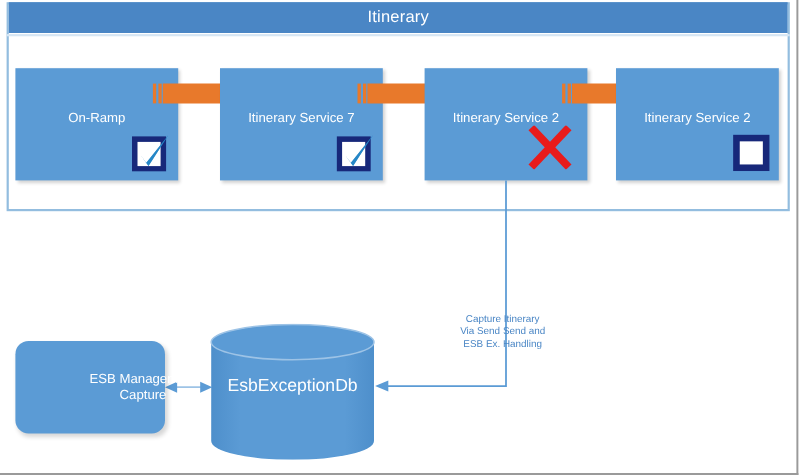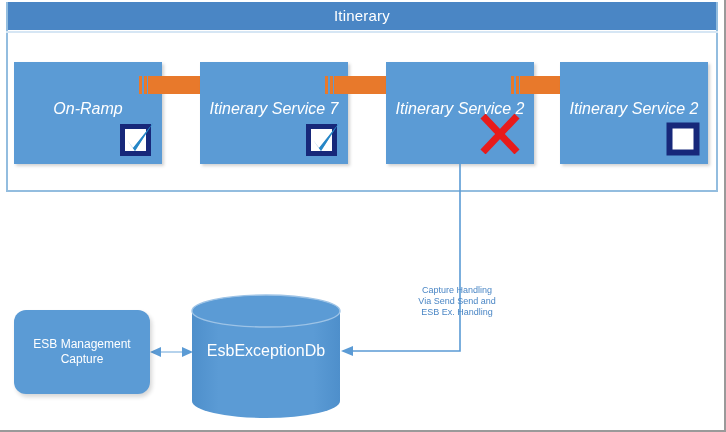--- a/index.html
+++ b/index.html
@@ -71,23 +71,22 @@
     background: #5b9bd5;
     box-shadow: 2px 2px 3px rgba(0,0,0,.18);
   }
   .step-label {
     position: absolute;
     left: 0;
     top: 38px;
     width: 100%;
     text-align: center;
     color: #ffffff;
-    font-size: 16px;
+    font-size: 12px;
     white-space: nowrap;
-    font-style: italic;
   }
 
   
   .flow-arrow {
     position: absolute;
     top: 68px;
     width: 98px;
     height: 34px;
   }
 
@@ -115,20 +114,21 @@
   .portal-label {
     position: absolute;
     left: 0;
     top: 50%;
     transform: translateY(-50%);
     width: 100%;
     text-align: center;
     color: #ffffff;
     font-size: 12px;
     line-height: 15px;
+    padding-left: 48px;
   }
 
   .db-cyl {
     position: absolute;
     left: 190px;
     top: 294px;
     width: 152px;
     height: 124px;
   }
   .db-label {
@@ -232,21 +232,21 @@
     </g>
 
     <g>
       <path d="M155 352 L188 352" fill="none" stroke="#9DC3E6" stroke-width="1.6"></path>
       <path d="M150 352 L161 347 L161 357 Z" fill="#5B9BD5"></path>
       <path d="M193 352 L182 347 L182 357 Z" fill="#5B9BD5"></path>
     </g>
   </svg>
 
   <div class="capture-note">
-    <div>Capture Handling</div>
+    <div>Capture Itinerary</div>
     <div>Via Send Send and</div>
     <div>ESB Ex. Handling</div>
   </div>
 
   <div class="portal-box">
     <div class="portal-label">
       <div>ESB Management</div>
       <div>Capture</div>
     </div>
   </div>

